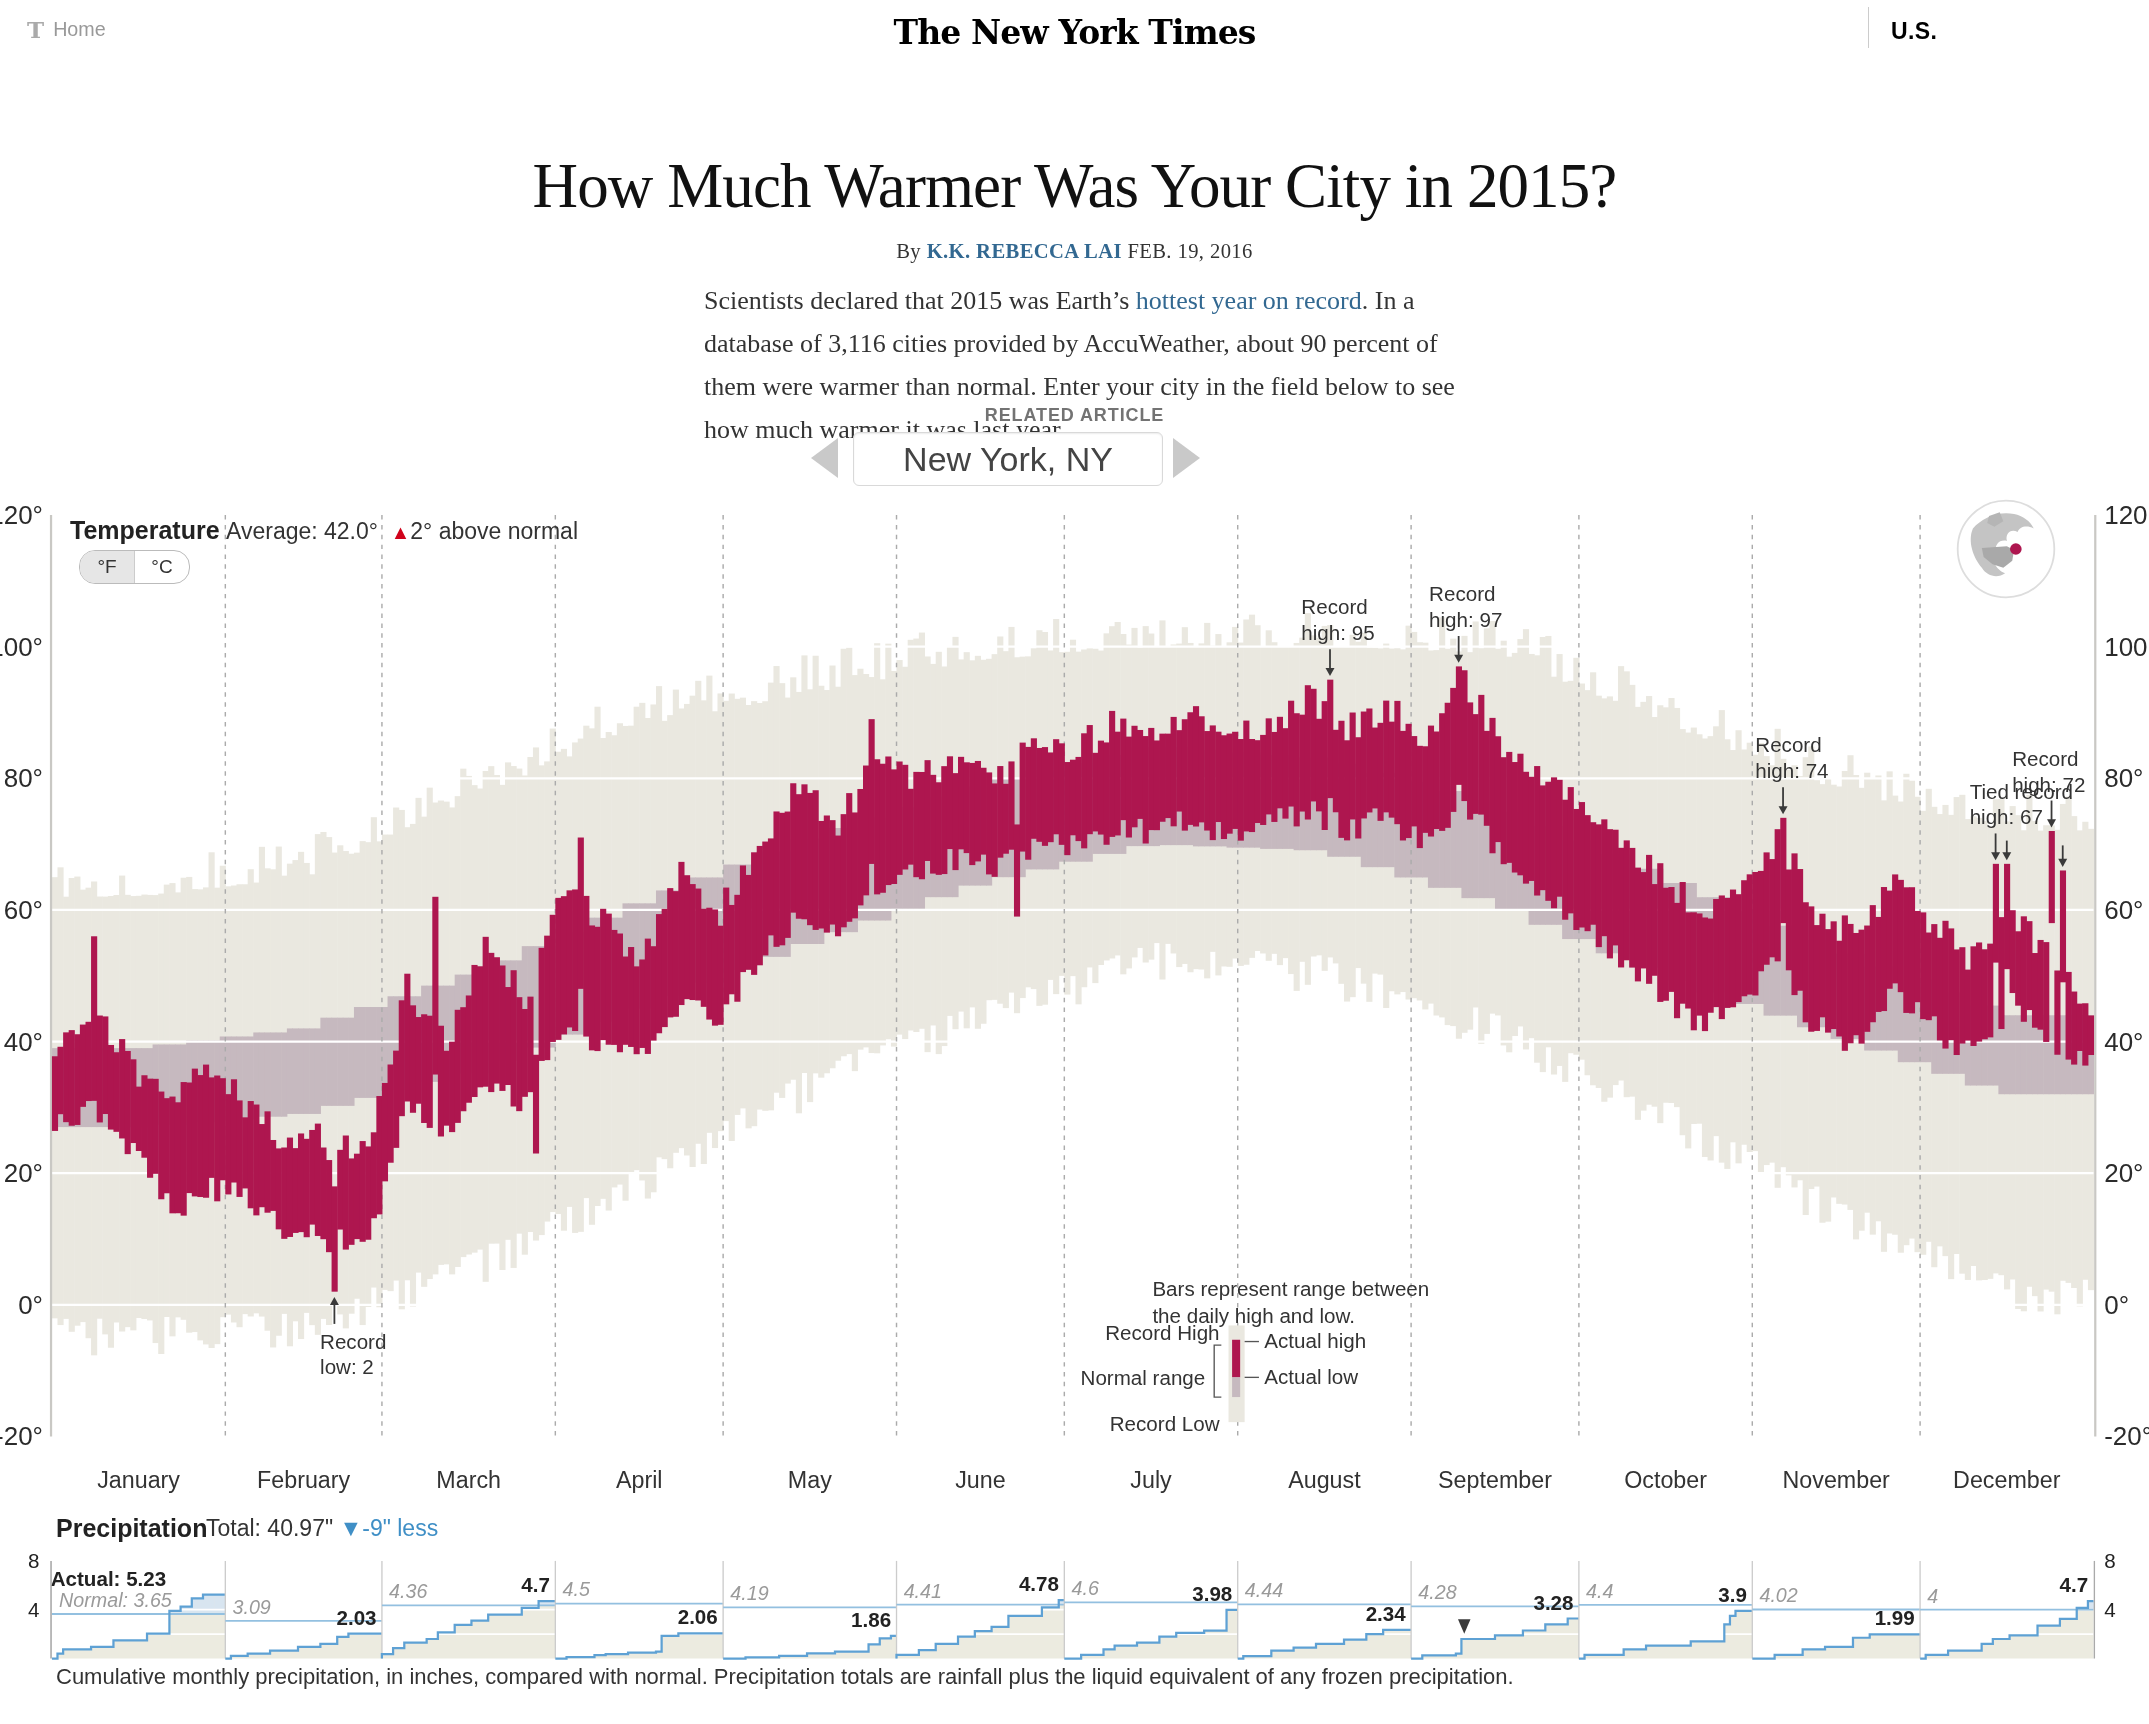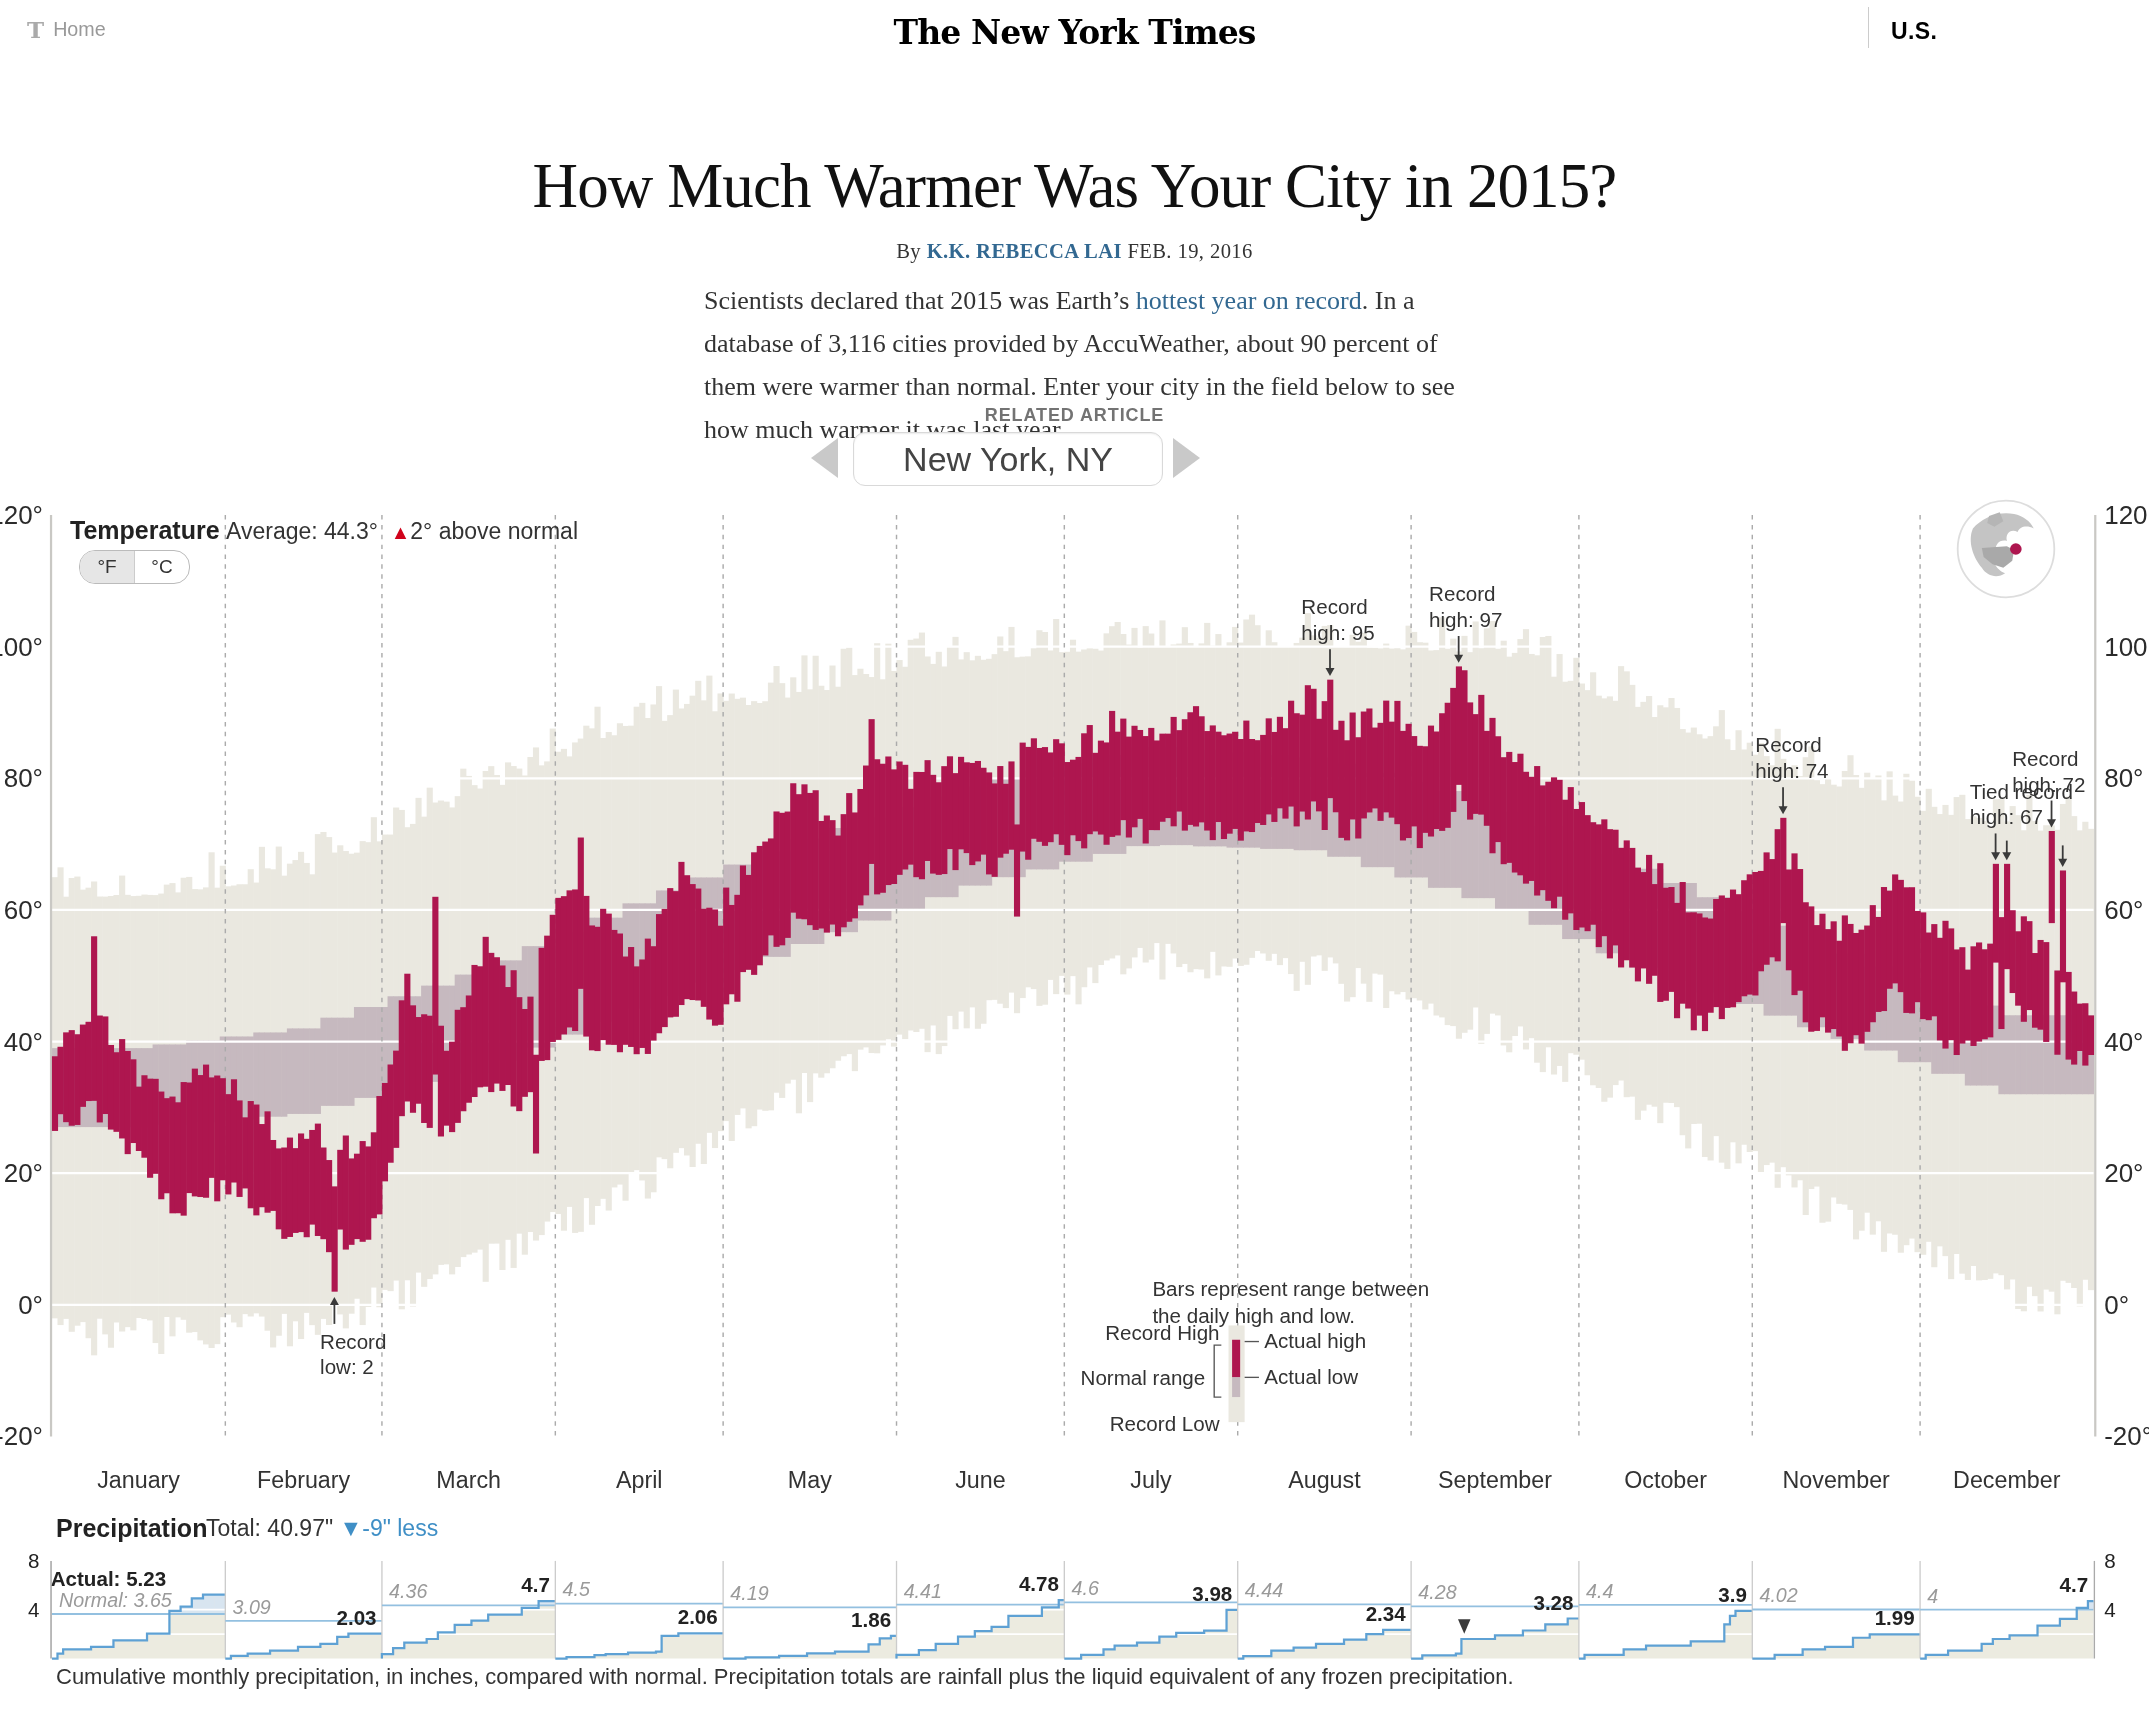--- a/index.html
+++ b/index.html
@@ -22,21 +22,21 @@
   .byline a{color:#326891;text-decoration:none;font-weight:bold;margin-top:42px;}
   .intro{left:704px;top:279px;width:754px;font-family:"Liberation Serif",serif;
          font-size:26px;line-height:43px;color:#333;}
   .intro .lnk{color:#326891;}
   .related{left:0;top:380px;width:2149px;text-align:center;font-size:18px;font-weight:bold;
            color:#737373;letter-spacing:0.9px;margin-top:25px;}
   
   .sel-prev,.sel-next{width:0;height:0;border-top:20.6px solid transparent;border-bottom:20.6px solid transparent;cursor:pointer;}
   .sel-prev{left:811px;top:438px;border-right:27px solid #c9c9c9;}
   .sel-next{left:1173px;top:438px;border-left:27px solid #c9c9c9;}
-  .city-box{left:853px;top:432px;width:304px;height:50px;border:0.9px solid #d9d9d9;border-radius:12px;
+  .city-box{left:853px;top:432px;width:304px;height:50px;border:0.9px solid #d9d9d9;border-radius:6px;
             box-shadow:0 0.9px 1.8px rgba(0,0,0,.08) inset;font-size:34px;color:#444;text-align:center;
             font-family:"Liberation Sans",sans-serif;background:#fff;}
   
   .t-label{left:70px;top:516px;font-size:25px;font-weight:bold;color:#222;}
   .t-avg{left:226px;top:518px;font-size:23px;color:#333;}
   .t-arrow{color:#d0021b;font-size:19.7px;}
   
   .toggle{left:79px;top:550px;height:32px;border:0.9px solid #bbb;border-radius:16px;overflow:hidden;
           display:flex;background:#fff;}
   .toggle div{width:54px;text-align:center;font-size:19px;line-height:32px;color:#333;cursor:pointer;}
@@ -1399,21 +1399,21 @@
   <span>Scientists declared that 2015 was Earth’s </span><span class="lnk">hottest year on record</span><span>. In a database of 3,116 cities provided by AccuWeather, about 90 percent of them were warmer than normal. Enter your city in the field below to see how much warmer it was last year.</span>
 </p>
 <div class="abs related">RELATED ARTICLE</div>
 
 <div class="abs sel-prev"></div>
 <input class="abs city-box" value="New York, NY" style="">
 <div class="abs sel-next"></div>
 
 <div class="abs t-label">Temperature</div>
 <div class="abs t-avg">
-  <span>Average: 44.3°</span>
+  <span>Average: 42.0°</span>
   &nbsp;<span class="t-arrow">▲</span><span>2° above normal</span>
 </div>
 <div class="abs toggle">
   <div class="on">°F</div>
   <div>°C</div>
 </div>
 
 <svg class="abs" style="left:1955px;top:498px" width="102" height="102" viewBox="0 0 114 114">
   <circle cx="57" cy="57" r="54" fill="#fff" stroke="#ddd" stroke-width="2"></circle>
   <path fill="#c4c4c4" d="M20,34 C30,22 50,14 66,18 C76,20 84,26 88,34 C80,30 72,32 70,38 C62,34 56,40 58,48 C50,46 44,52 46,60 C40,70 46,80 56,84 C48,90 36,88 30,78 C20,66 14,48 20,34 Z"></path>

